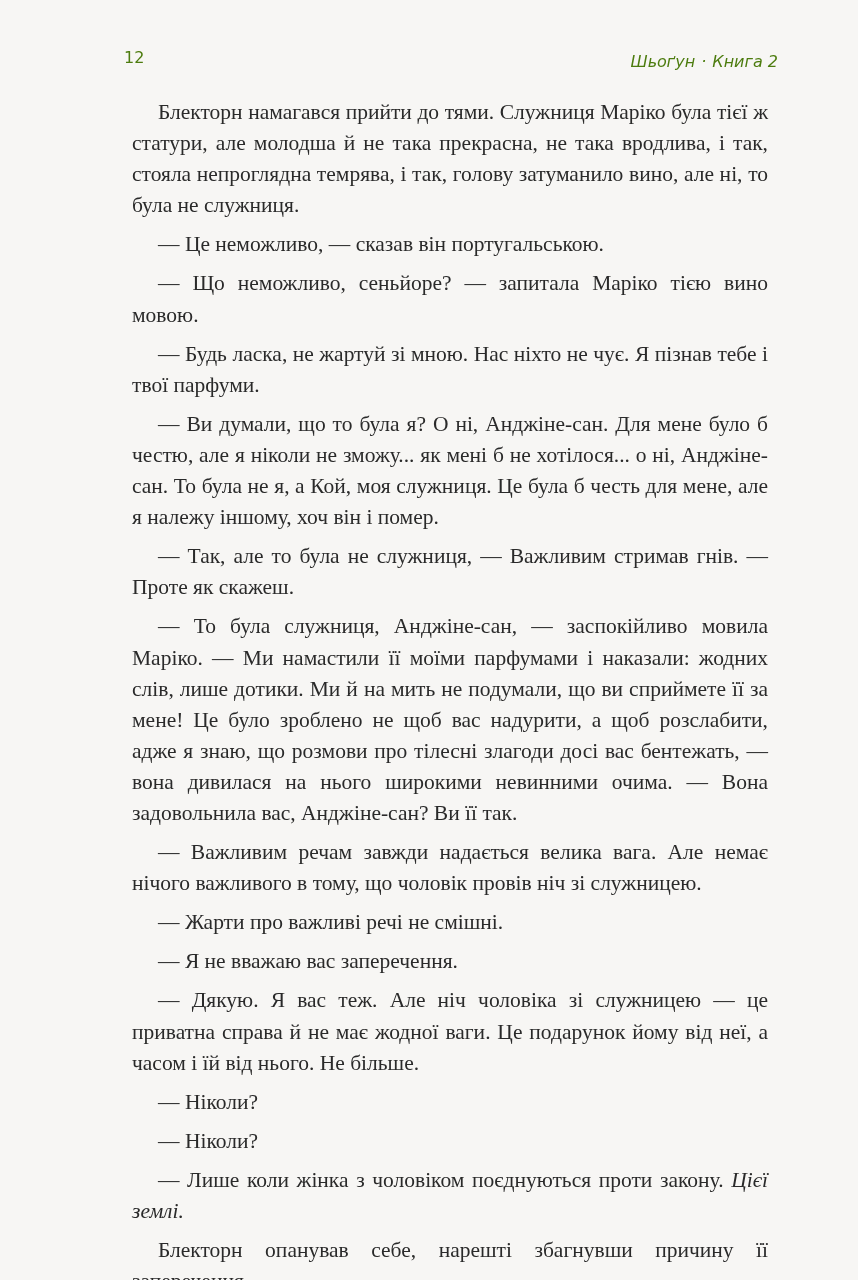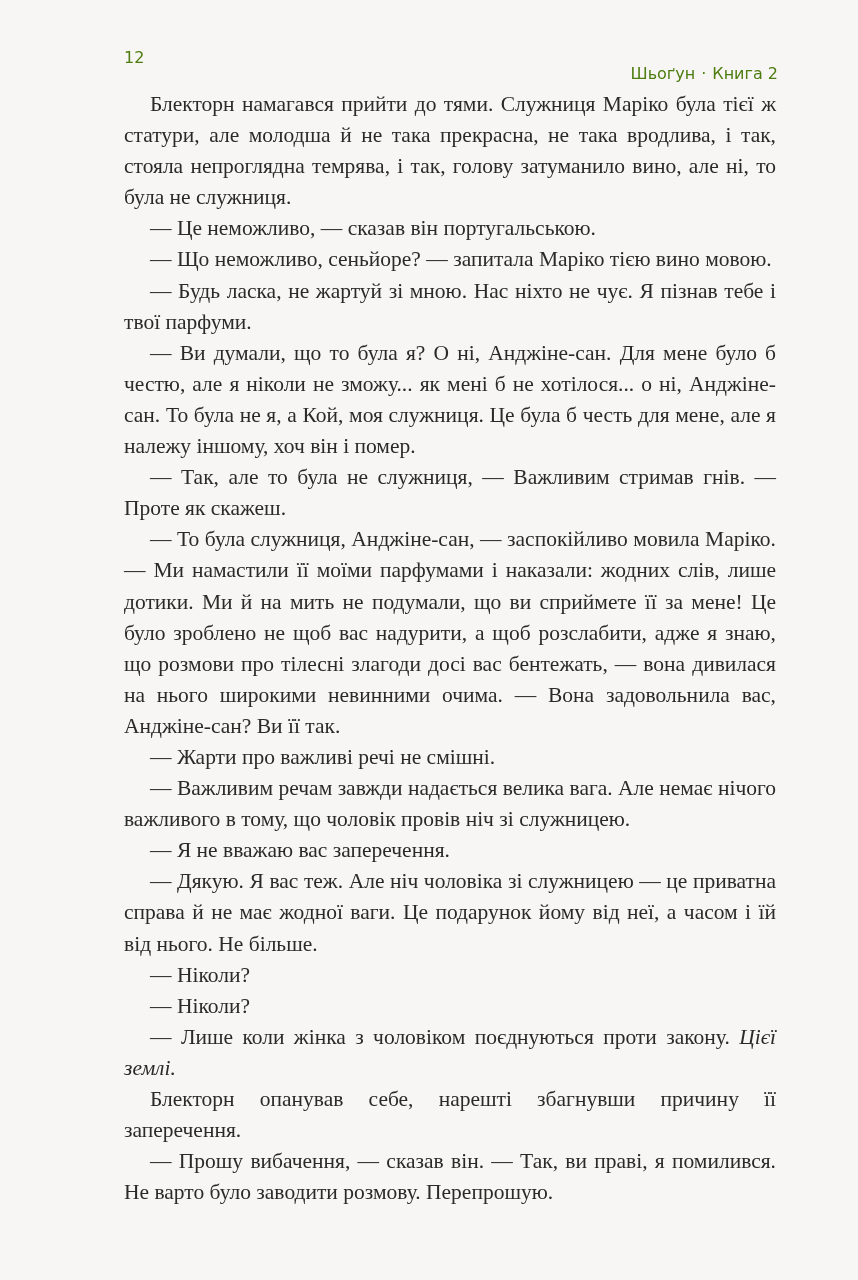--- a/index.html
+++ b/index.html
@@ -10,50 +10,50 @@
     overflow: hidden;
     color: #2a2a2a;
   }
   .page-header {
     position: absolute; top: 44px; left: 124px; right: 80px;
     height: 26px;
     font-family: "DejaVu Sans", sans-serif;
     font-size: 16px; color: #4d7c0f;
   }
   .page-number { position: absolute; left: 0; top: 4px; }
-  .running-title { position: absolute; right: 0; top: 20px; }
+  .running-title { position: absolute; right: 0; top: 8px; font-style: italic; }
   .running-sep { margin: 0 6px; }
   .body-text {
     position: absolute; top: 89px; left: 124px; width: 652px;
     font-family: "Liberation Serif", "DejaVu Serif", serif;
     font-size: 21.5px;
     line-height: 31.1px;
     text-align: justify;
   }
-  .para { margin: 0; text-indent: 26px; }
+  .para { margin: 8px; text-indent: 26px; }
   .para .it { font-style: italic; }
 </style>
 </head>
 <body>
 
 <div class="page-header">
   <span class="page-number">12</span>
   <span class="running-title"><span>Шьоґун</span><span class="running-sep">·</span><span>Книга 2</span></span>
 </div>
 
 <div class="body-text">
   <p class="para">Блекторн намагався прийти до тями. Служниця Маріко була тієї ж статури, але молодша й не така прекрасна, не така вродлива, і так, стояла непроглядна темрява, і так, голову затуманило вино, але ні, то була не служниця.</p>
   <p class="para">— Це неможливо, — сказав він португальською.</p>
   <p class="para">— Що неможливо, сеньйоре? — запитала Маріко тією вино мовою.</p>
   <p class="para">— Будь ласка, не жартуй зі мною. Нас ніхто не чує. Я пізнав тебе і твої парфуми.</p>
   <p class="para">— Ви думали, що то була я? О ні, Анджіне-сан. Для мене було б честю, але я ніколи не зможу... як мені б не хотілося... о ні, Анджіне-сан. То була не я, а Кой, моя служниця. Це була б честь для мене, але я належу іншому, хоч він і помер.</p>
   <p class="para">— Так, але то була не служниця, — Важливим стримав гнів. — Проте як скажеш.</p>
   <p class="para">— То була служниця, Анджіне-сан, — заспокійливо мовила Маріко. — Ми намастили її моїми парфумами і наказали: жодних слів, лише дотики. Ми й на мить не подумали, що ви сприймете її за мене! Це було зроблено не щоб вас надурити, а щоб розслабити, адже я знаю, що розмови про тілесні злагоди досі вас бентежать, — вона дивилася на нього широкими невинними очима. — Вона задовольнила вас, Анджіне-сан? Ви її так.</p>
+  <p class="para">— Важливим речам завжди надається велика вага. Але немає нічого важливого в тому, що чоловік провів ніч зі служницею.</p>
   <p class="para">— Жарти про важливі речі не смішні.</p>
-  <p class="para">— Важливим речам завжди надається велика вага. Але немає нічого важливого в тому, що чоловік провів ніч зі служницею.</p>
   <p class="para">— Я не вважаю вас заперечення.</p>
   <p class="para">— Дякую. Я вас теж. Але ніч чоловіка зі служницею — це приватна справа й не має жодної ваги. Це подарунок йому від неї, а часом і їй від нього. Не більше.</p>
   <p class="para">— Ніколи?</p>
   <p class="para">— Ніколи?</p>
   <p class="para"><span>— Лише коли жінка з чоловіком поєднуються проти закону. </span><span class="it">Цієї землі.</span></p>
   <p class="para">Блекторн опанував себе, нарешті збагнувши причину її заперечення.</p>
   <p class="para">— Прошу вибачення, — сказав він. — Так, ви праві, я помилився. Не варто було заводити розмову. Перепрошую.</p>
 
 </div>
 

